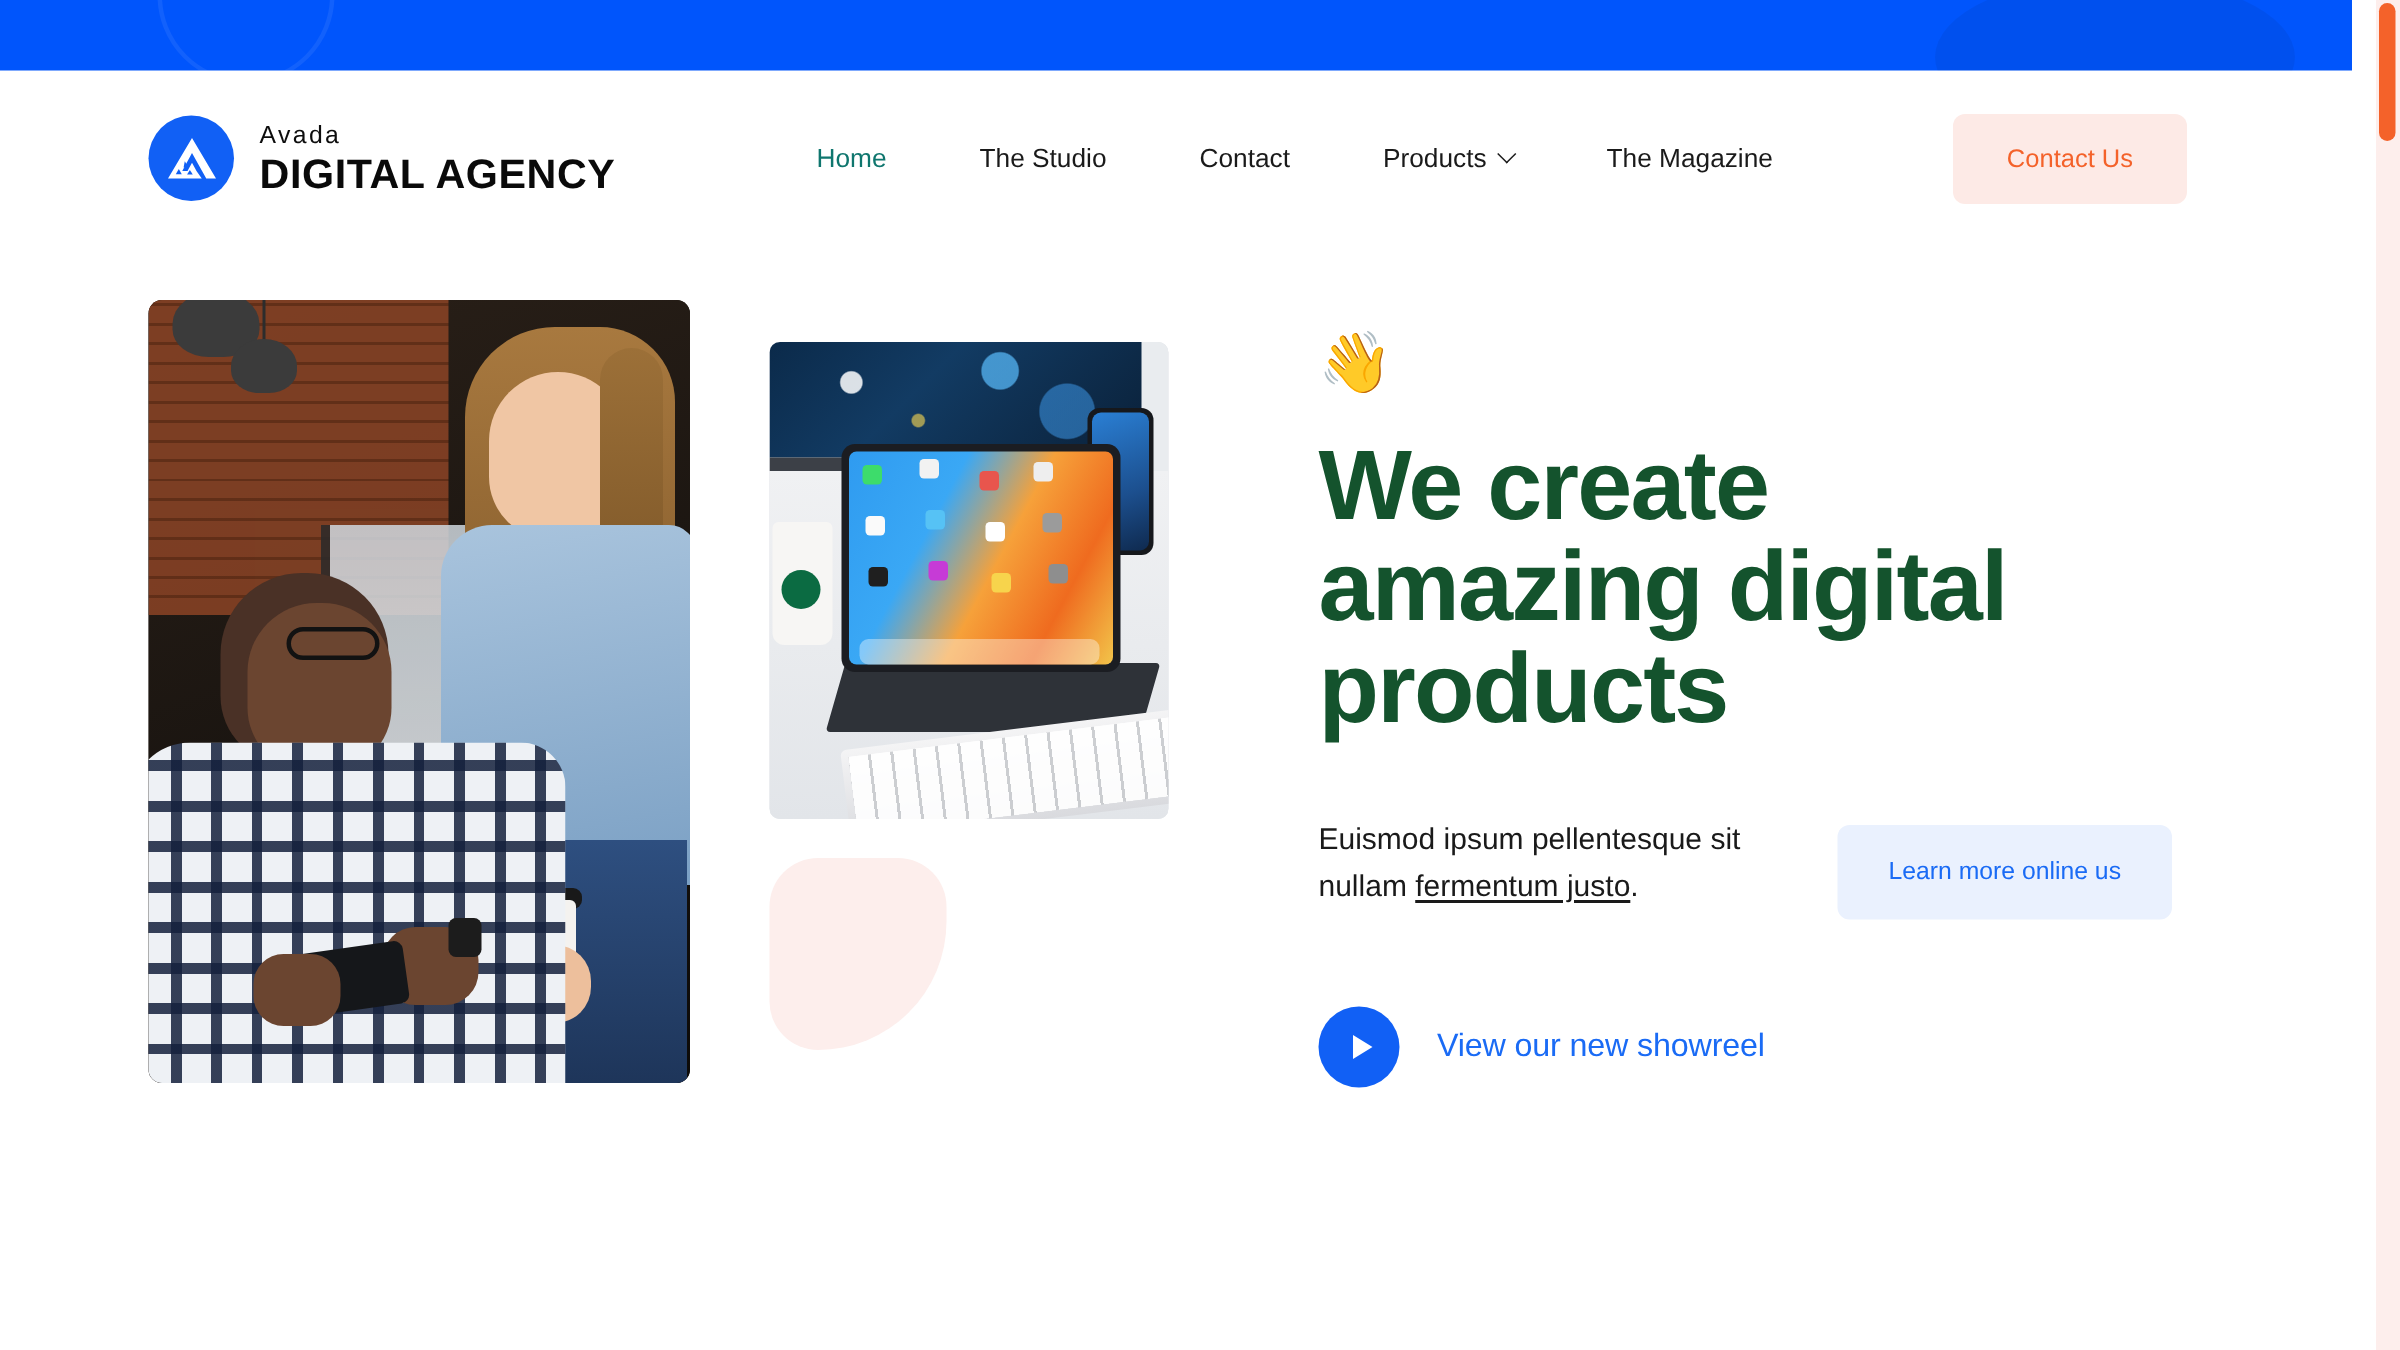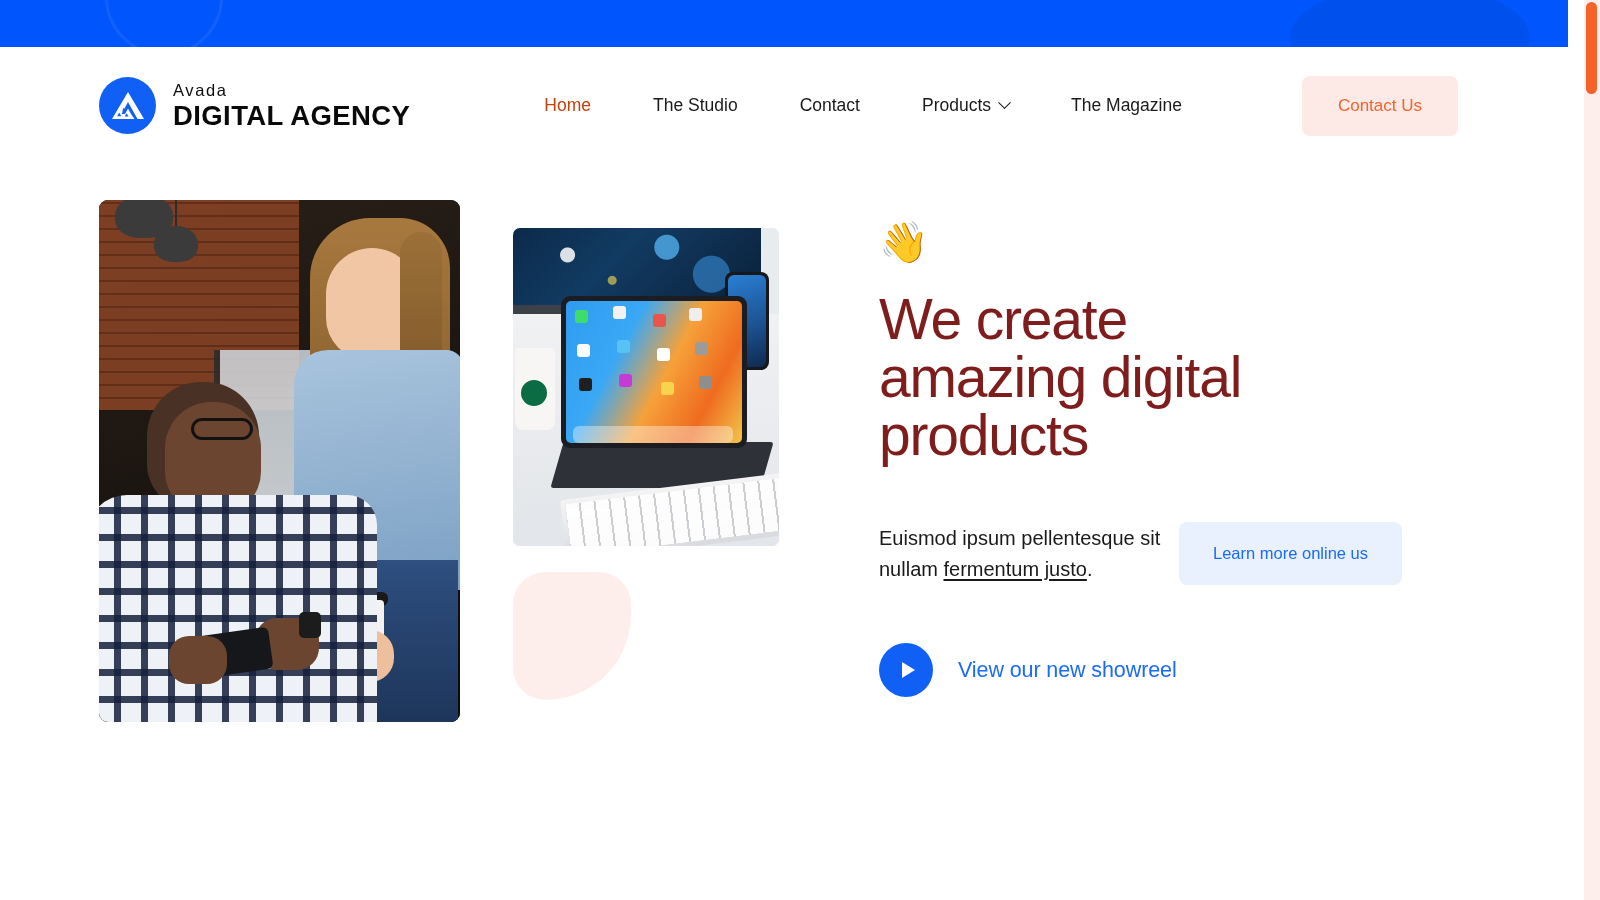--- a/index.html
+++ b/index.html
@@ -135,21 +135,21 @@
   .nav-item {
     display: flex;
     align-items: center;
     gap: 9px;
     font-size: 17.5px;
     color: #1a1a1a;
     padding: 10px 31px;
     cursor: pointer;
     white-space: nowrap;
   }
-  .nav-item.active { color: #c2410c; }
+  .nav-item.active { color: #0f766e; }
   .nav-chevron {
     display: inline-block;
     width: 9px;
     height: 9px;
     border-right: 1.6px solid #1a1a1a;
     border-bottom: 1.6px solid #1a1a1a;
     transform: rotate(45deg) translate(-2px,-2px);
   }
 
   .contact-btn {
@@ -310,30 +310,31 @@
     gap: 18px;
     margin-bottom: 28px;
   }
   .wave-emoji { font-size: 40px; line-height: 1; }
   .greeting-text {
     font-size: 21.5px;
     color: #1a1a1a;
     letter-spacing: -0.1px;
   }
   .hero-title {
-    font-size: 57px;
-    font-weight: 400;
-    color: #7f1d1d;
+    font-size: 66px;
+    font-weight: 700;
+    color: #14532d;
     line-height: 1.02;
     letter-spacing: -1.2px;
     max-width: 600px;
   }
   .hero-actions {
     display: flex;
-    align-items: flex-end;
+    align-items: flex-start;
+    gap: 46px;
     margin-top: 53px;
   }
   .hero-para {
     font-size: 20px;
     line-height: 1.55;
     color: #1a1a1a;
     width: 300px;
   }
   .hero-para u { text-decoration: underline; text-underline-offset: 3px; }
   .learn-btn {

